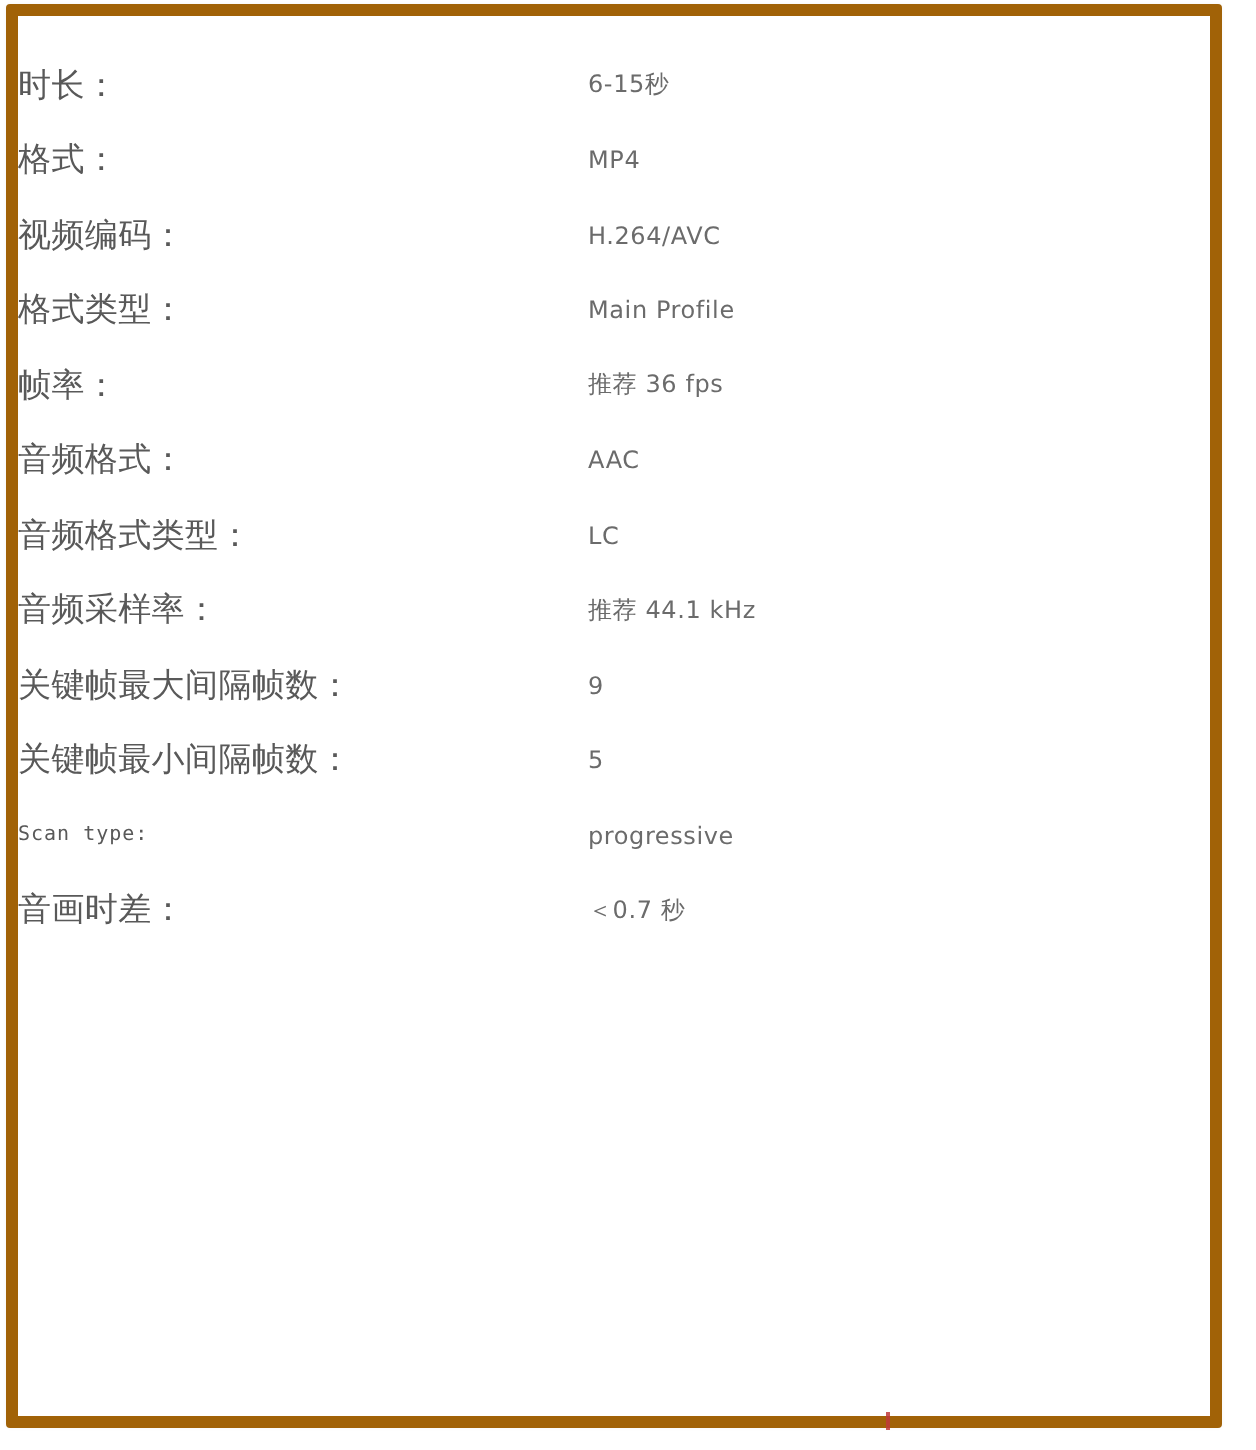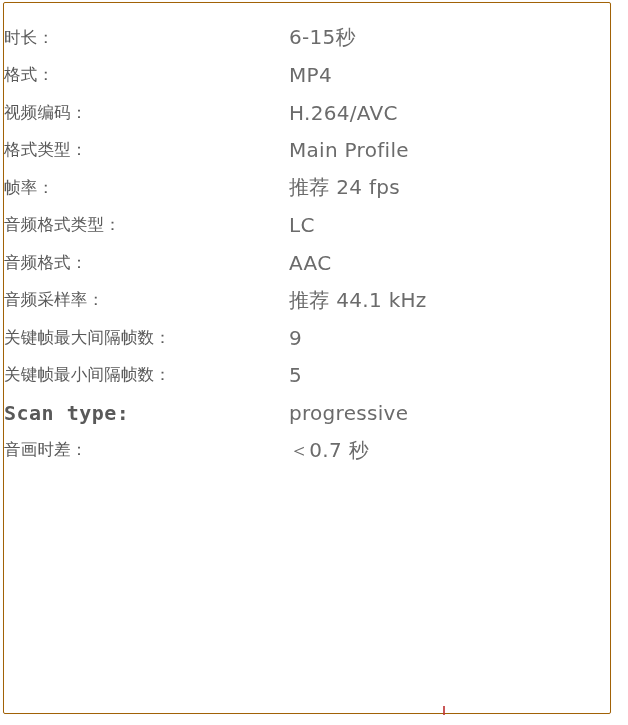--- a/index.html
+++ b/index.html
@@ -14,21 +14,21 @@
     color: #5a5a5a;
     overflow: hidden;
   }
   .spec-panel {
     position: absolute;
     left: 3px;
     top: 2px;
     width: 608px;
     height: 712px;
     box-sizing: border-box;
-    border: 1px solid #a16207;
+    border: 6px solid #a16207;
     border-radius: 2px;
     background: #fff;
     box-shadow: 0 0 2px rgba(0,0,0,0.04);
   }
   .spec-table {
     width: 100%;
     border-collapse: collapse;
     margin-top: 16px;
   }
   .spec-table tr {
@@ -40,30 +40,29 @@
     white-space: nowrap;
   }
   .spec-label {
     width: 285px;
     padding-left: 28px;
     font-size: 16.5px;
     color: #595959;
     letter-spacing: 0.2px;
   }
   .spec-value {
-    font-size: 20px;
+    font-size: 12px;
     color: #6b6b6b;
     font-family: "DejaVu Sans", sans-serif;
     letter-spacing: 0.3px;
   }
   .lat-label {
     font-family: "DejaVu Sans Mono", monospace;
-    font-size: 20px;
+    font-size: 10px;
     letter-spacing: 0.5px;
-    font-weight: bold;
   }
   .cursor-dot {
     position: absolute;
     left: 443px;
     top: 706px;
     width: 2px;
     height: 9px;
     background: #c03a3a;
     opacity: 0.85;
   }
@@ -85,29 +84,29 @@
       <tr>
         <td class="spec-label">视频编码：</td>
         <td class="spec-value">H.264/AVC</td>
       </tr>
       <tr>
         <td class="spec-label">格式类型：</td>
         <td class="spec-value">Main Profile</td>
       </tr>
       <tr>
         <td class="spec-label">帧率：</td>
-        <td class="spec-value">推荐 24 fps</td>
+        <td class="spec-value">推荐 36 fps</td>
+      </tr>
+      <tr>
+        <td class="spec-label">音频格式：</td>
+        <td class="spec-value">AAC</td>
       </tr>
       <tr>
         <td class="spec-label">音频格式类型：</td>
         <td class="spec-value">LC</td>
-      </tr>
-      <tr>
-        <td class="spec-label">音频格式：</td>
-        <td class="spec-value">AAC</td>
       </tr>
       <tr>
         <td class="spec-label">音频采样率：</td>
         <td class="spec-value">推荐 44.1 kHz</td>
       </tr>
       <tr>
         <td class="spec-label">关键帧最大间隔帧数：</td>
         <td class="spec-value">9</td>
       </tr>
       <tr>

